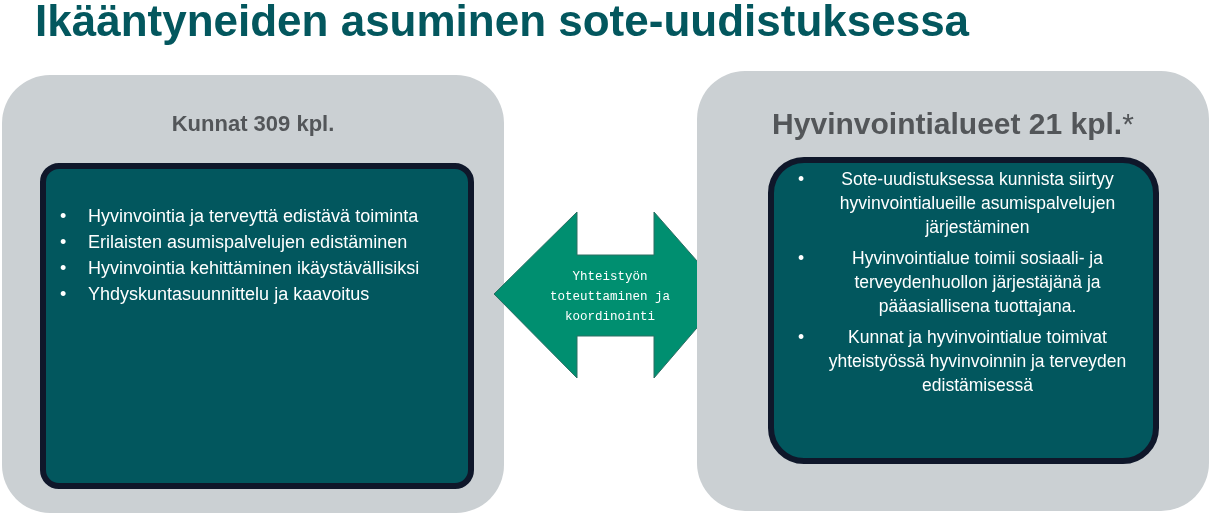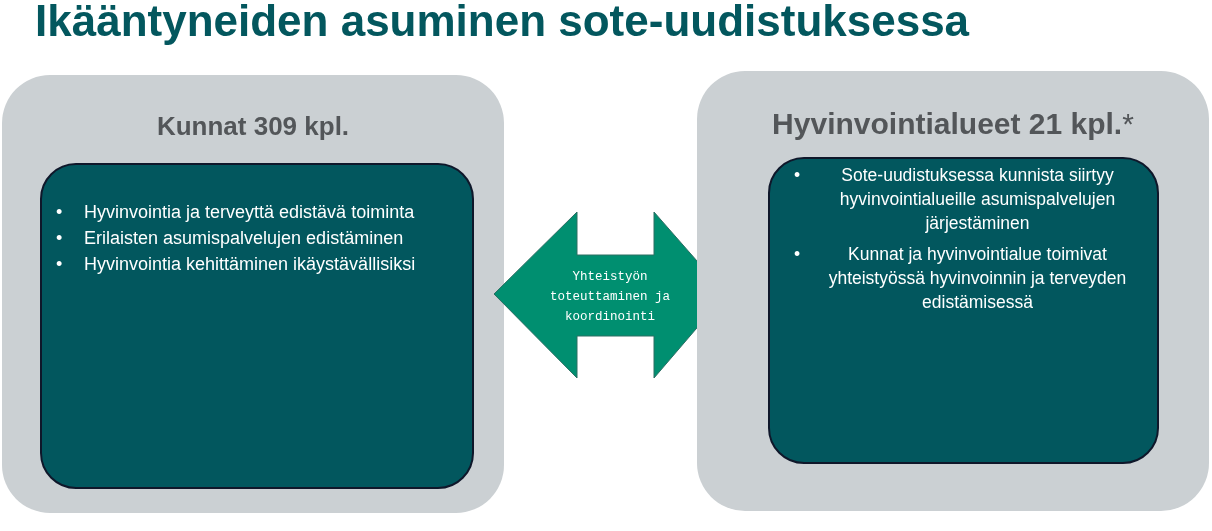--- a/index.html
+++ b/index.html
@@ -14,28 +14,28 @@
     }
     .outer {
       position: absolute; background: #cbd0d3; border-radius: 48px;
     }
     .outer.left { left: 2px; top: 75px; width: 502px; height: 438px; }
     .outer.right { left: 697px; top: 71px; width: 512px; height: 440px; }
     .outer-title {
       position: absolute; left: 0; right: 0; text-align: center;
       font-weight: bold; color: #535659; white-space: nowrap;
     }
-    .left .outer-title { top: 36px; font-size: 26px; }
+    .left .outer-title { top: 36px; font-size: 22px; }
     .right .outer-title { top: 36px; font-size: 30px; }
     .outer-title .star { font-weight: normal; }
     .inner {
       position: absolute; background: #02575e; border-radius: 36px;
-      border: 2px solid #0f172a; box-sizing: border-box; color: #ffffff;
+      border: 6px solid #0f172a; box-sizing: border-box; color: #ffffff;
     }
-    .left .inner { left: 38px; top: 88px; width: 434px; height: 326px; }
+    .left .inner { left: 38px; top: 88px; width: 434px; height: 326px; border-radius: 19px; }
     .right .inner { left: 71px; top: 86px; width: 391px; height: 307px; }
     ul { list-style: none; margin: 0; padding: 0; }
     .left ul { padding: 34px 16px 0 14px; font-size: 18px; line-height: 26px; }
     .left li { position: relative; padding-left: 28px; }
     .left li::before {
       content: "\2022"; position: absolute; left: 0; top: 0;
     }
     .right ul { padding: 4px 10px 0 10px; font-size: 17.5px; line-height: 24px; text-align: center; }
     .right li { position: relative; padding: 0 6px 0 34px; margin-bottom: 7px; }
     .right li::before {
@@ -55,32 +55,34 @@
 
 <div class="title">Ikääntyneiden asuminen sote-uudistuksessa</div>
 
 <div class="outer left">
   <div class="outer-title">Kunnat 309 kpl.</div>
   <div class="inner">
     <ul>
       <li>Hyvinvointia ja terveyttä edistävä toiminta</li>
       <li>Erilaisten asumispalvelujen edistäminen</li>
       <li>Hyvinvointia kehittäminen ikäystävällisiksi</li>
+      <li>Yhdyskuntasuunnittelu ja kaavoitus</li>
     </ul>
   </div>
 </div>
 
 <div class="arrow">
   <svg width="232" height="172" viewBox="0 0 232 172">
     <polygon points="0,82 83,0 83,43 160,43 160,0 232,82 160,166 160,124 83,124 83,166" fill="#008f70" stroke="#2c6e63" stroke-width="1"></polygon>
   </svg>
   <div class="arrow-label">Yhteistyön toteuttaminen ja koordinointi</div>
 </div>
 
 <div class="outer right">
   <div class="outer-title"><span>Hyvinvointialueet 21 kpl.</span><span class="star">*</span></div>
   <div class="inner">
     <ul>
       <li>Sote-uudistuksessa kunnista siirtyy hyvinvointialueille asumispalvelujen järjestäminen</li>
+      <li>Hyvinvointialue toimii sosiaali- ja terveydenhuollon järjestäjänä ja pääasiallisena tuottajana.</li>
       <li>Kunnat ja hyvinvointialue toimivat yhteistyössä hyvinvoinnin ja terveyden edistämisessä</li>
     </ul>
   </div>
 </div>
 
 </body></html>

